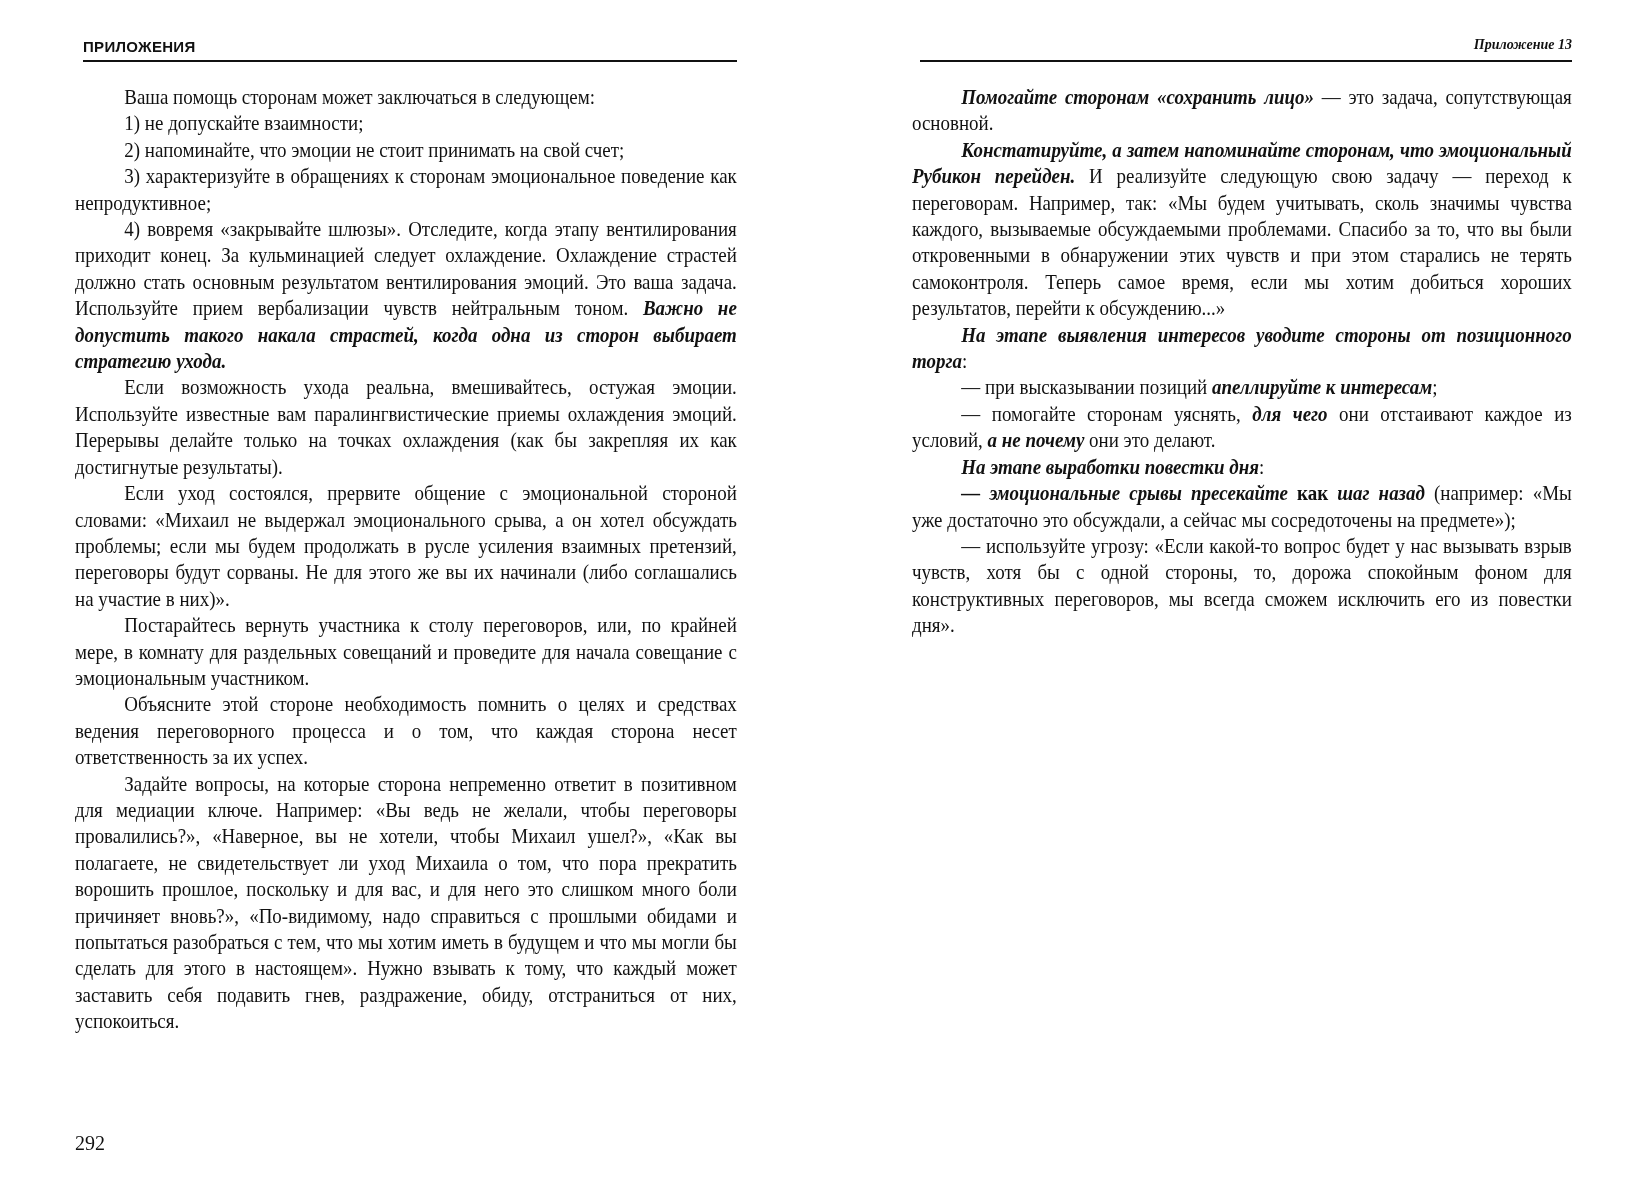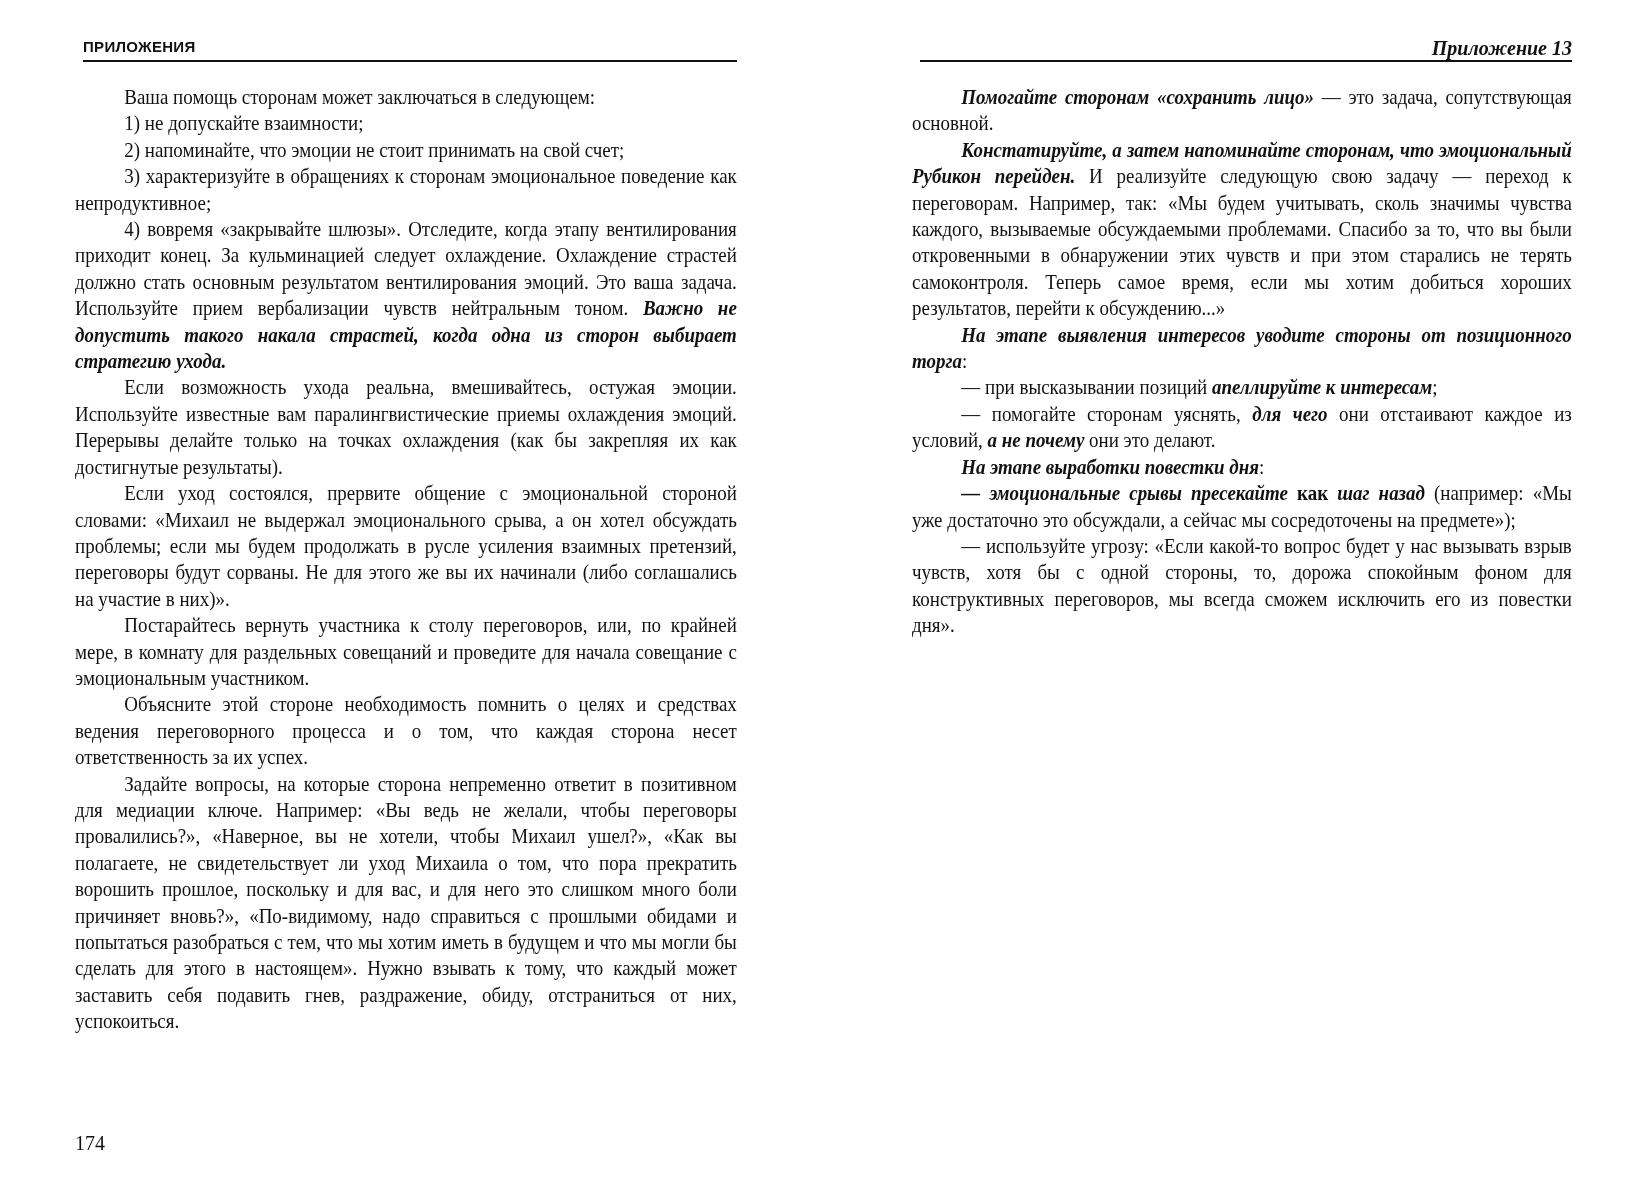--- a/index.html
+++ b/index.html
@@ -12,21 +12,21 @@
     border-bottom: 2px solid #111;
     font-family: "Liberation Serif", serif;
     margin-left: 8px;
   }
   .running-head .title-left {
     position: absolute; left: 0; top: 0;
     font-family: "Liberation Sans", sans-serif; font-weight: bold; font-size: 15px; letter-spacing: 0.3px;
   }
   .running-head .title-right {
     position: absolute; right: 0; top: -1px;
-    font-style: italic; font-weight: bold; font-size: 20px;
+    font-style: italic; font-weight: bold; font-size: 14px;
   }
   .body-text {
     position: absolute; top: 84px; left: 0; right: 0;
     font-family: "Liberation Serif", serif;
     font-size: 20.4px; line-height: 26.4px;
     text-align: justify; hyphens: manual;
     transform: scaleX(0.93); transform-origin: left top; width: 107.5%;
   }
   .body-text p { margin: 0; text-indent: 53px; }
   .em { font-style: italic; font-weight: bold; }
@@ -47,21 +47,21 @@
     <p>1) не допускайте взаимности;</p>
     <p>2) напоминайте, что эмоции не стоит принимать на свой счет;</p>
     <p>3) характеризуйте в обращениях к сторонам эмоциональное поведение как непродуктивное;</p>
     <p><span>4) вовремя «закрывайте шлюзы». Отследите, когда этапу вентилирования приходит конец. За кульминацией следует охлаждение. Охлаждение страстей должно стать основным результатом вентилирования эмоций. Это ваша задача. Используйте прием вербализации чувств нейтральным тоном. </span><span class="em">Важно не допустить такого накала страстей, когда одна из сторон выбирает стратегию ухода.</span></p>
     <p>Если возможность ухода реальна, вмешивайтесь, остужая эмоции. Используйте известные вам паралингвистические приемы охлаждения эмоций. Перерывы делайте только на точках охлаждения (как бы закрепляя их как достигнутые результаты).</p>
     <p>Если уход состоялся, прервите общение с эмоциональной стороной словами: «Михаил не выдержал эмоционального срыва, а он хотел обсуждать проблемы; если мы будем продолжать в русле усиления взаимных претензий, переговоры будут сорваны. Не для этого же вы их начинали (либо соглашались на участие в них)».</p>
     <p>Постарайтесь вернуть участника к столу переговоров, или, по крайней мере, в комнату для раздельных совещаний и проведите для начала совещание с эмоциональным участником.</p>
     <p>Объясните этой стороне необходимость помнить о целях и средствах ведения переговорного процесса и о том, что каждая сторона несет ответственность за их успех.</p>
     <p>Задайте вопросы, на которые сторона непременно ответит в позитивном для медиации ключе. Например: «Вы ведь не желали, чтобы переговоры провалились?», «Наверное, вы не хотели, чтобы Михаил ушел?», «Как вы полагаете, не свидетельствует ли уход Михаила о том, что пора прекратить ворошить прошлое, поскольку и для вас, и для него это слишком много боли причиняет вновь?», «По-видимому, надо справиться с прошлыми обидами и попытаться разобраться с тем, что мы хотим иметь в будущем и что мы могли бы сделать для этого в настоящем». Нужно взывать к тому, что каждый может заставить себя подавить гнев, раздражение, обиду, отстраниться от них, успокоиться.</p>
   </div>
-  <div class="folio">174</div>
+  <div class="folio">292</div>
 </div>
 
 <div class="page page-right">
   <div class="running-head">
     <span class="title-right">Приложение 13</span>
   </div>
   <div class="body-text">
     <p><span class="em">Помогайте сторонам «сохранить лицо»</span><span> — это задача, сопутствующая основной.</span></p>
     <p><span class="em">Констатируйте, а затем напоминайте сторонам, что эмоциональный Рубикон перейден.</span><span> И реализуйте следующую свою задачу — переход к переговорам. Например, так: «Мы будем учитывать, сколь значимы чувства каждого, вызываемые обсуждаемыми проблемами. Спасибо за то, что вы были откровенными в обнаружении этих чувств и при этом старались не терять самоконтроля. Теперь самое время, если мы хотим добиться хороших результатов, перейти к обсуждению...»</span></p>
     <p><span class="em">На этапе выявления интересов уводите стороны от позиционного торга</span><span>:</span></p>

